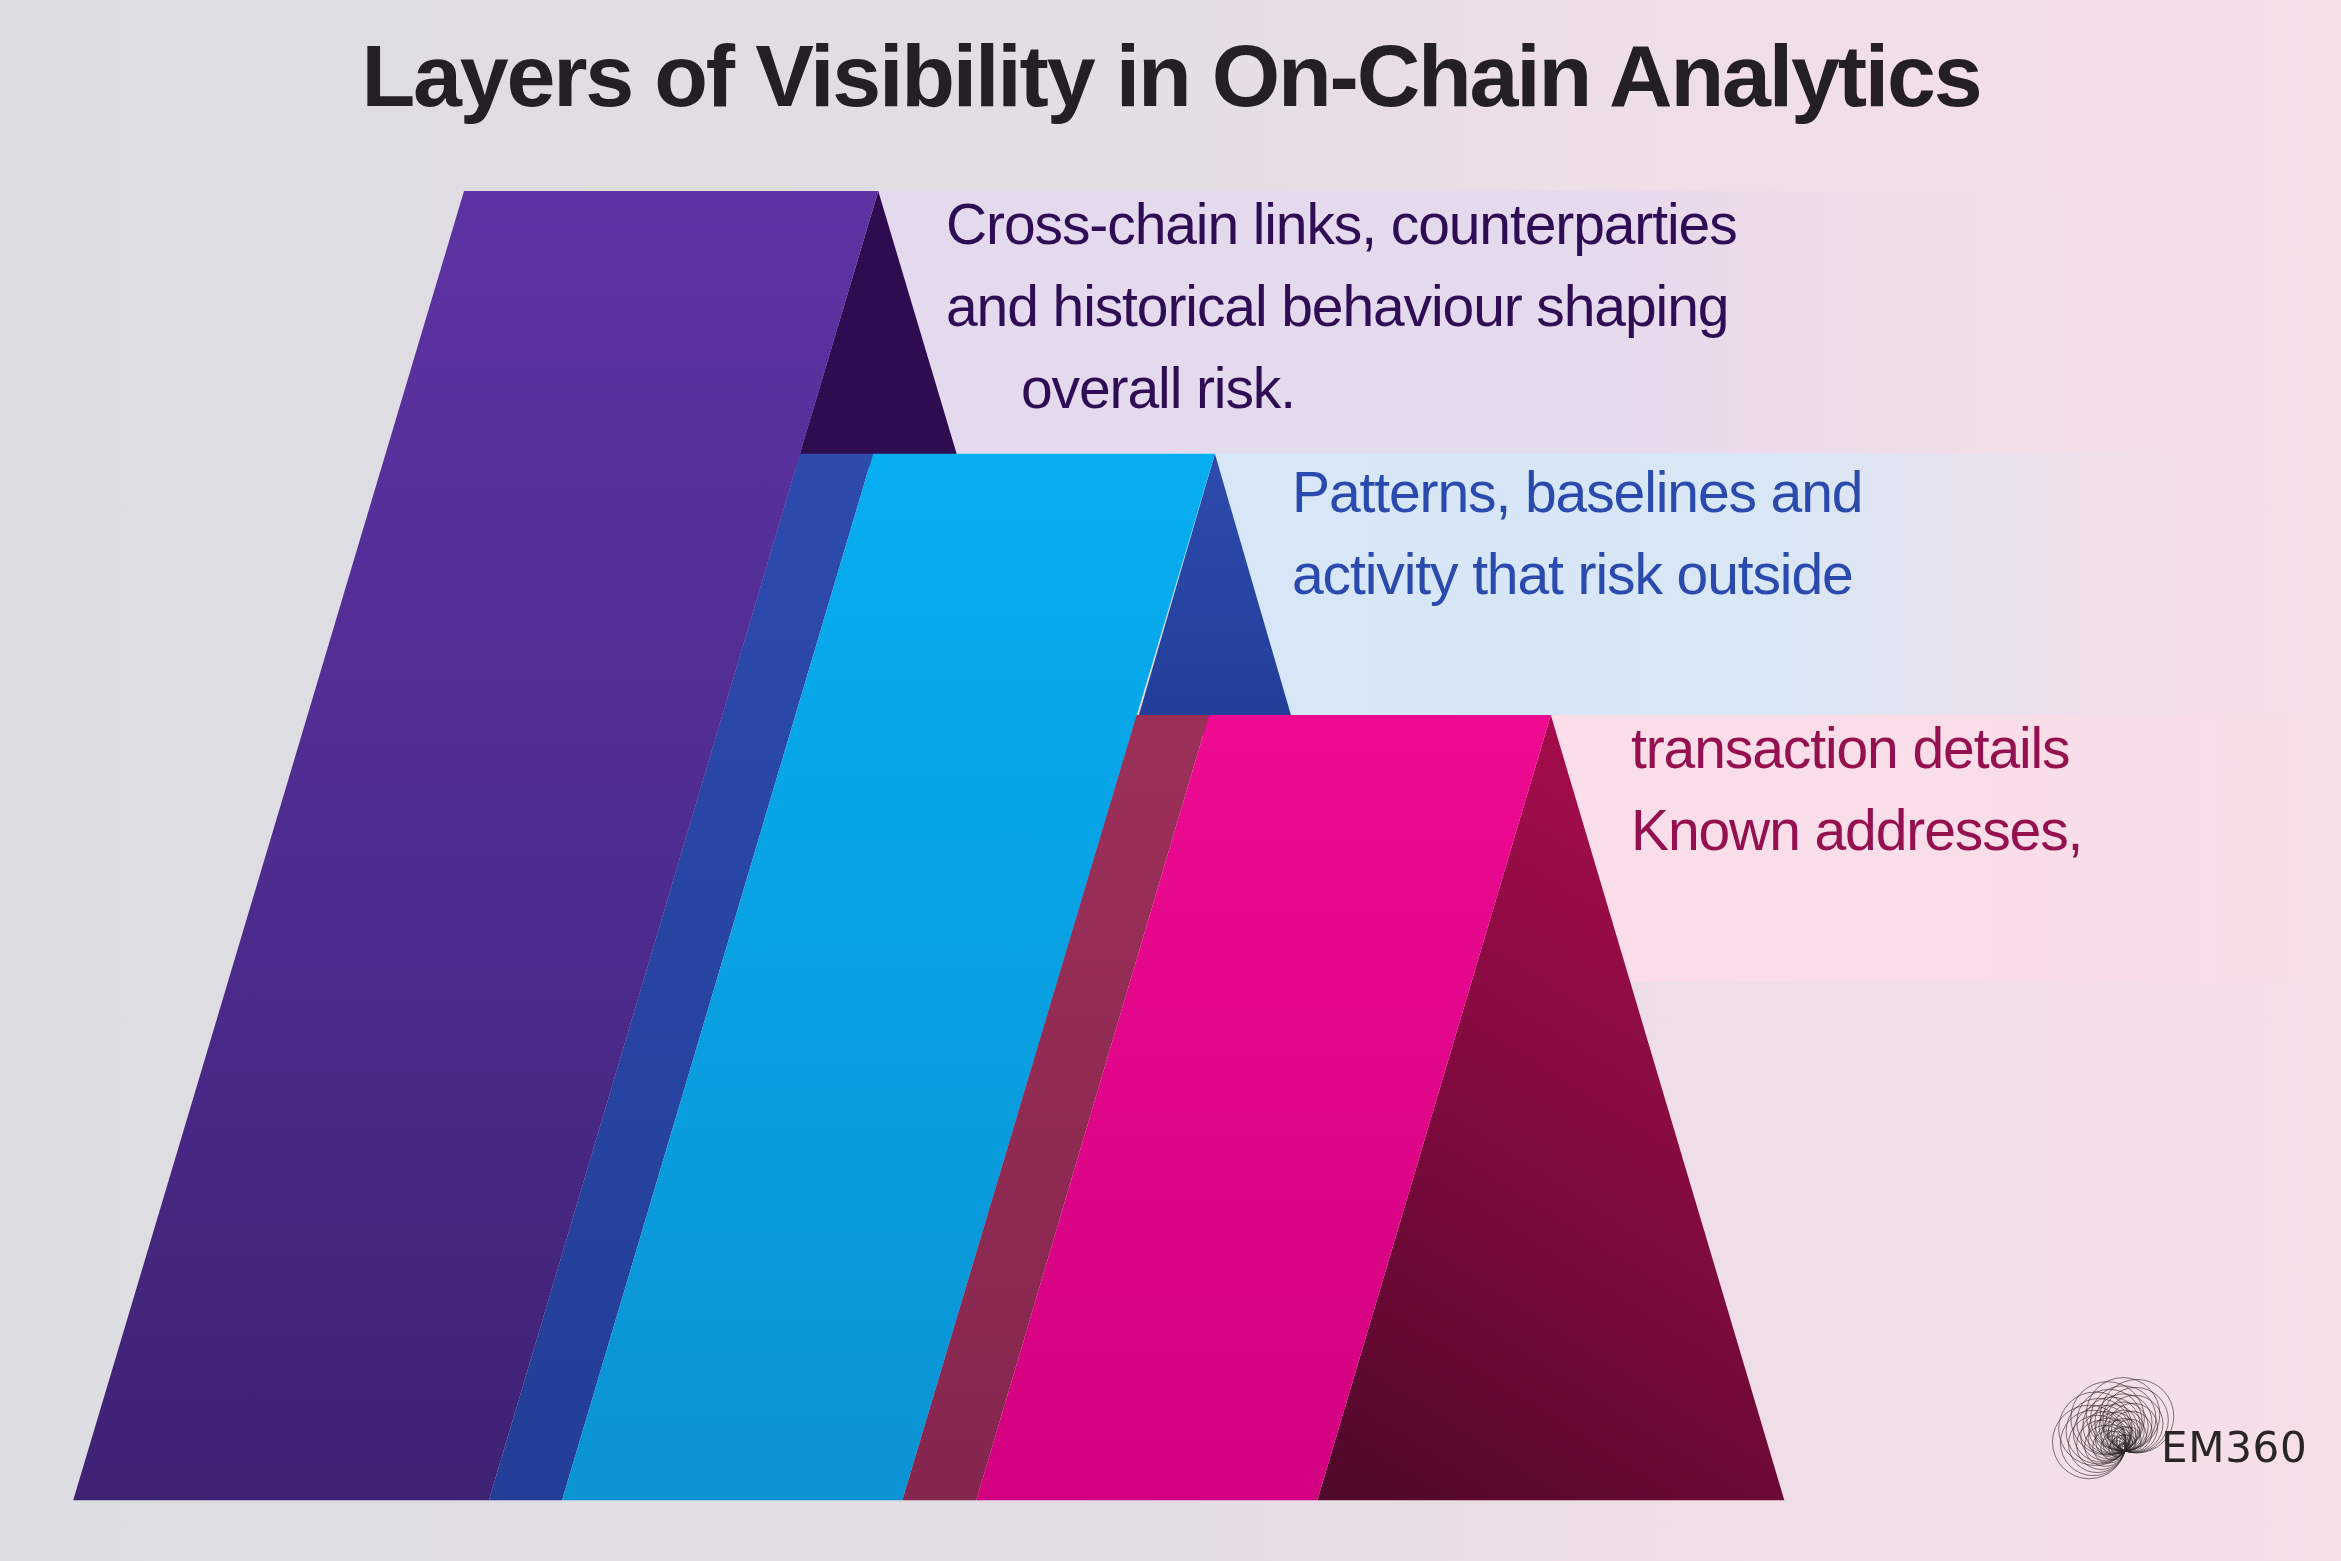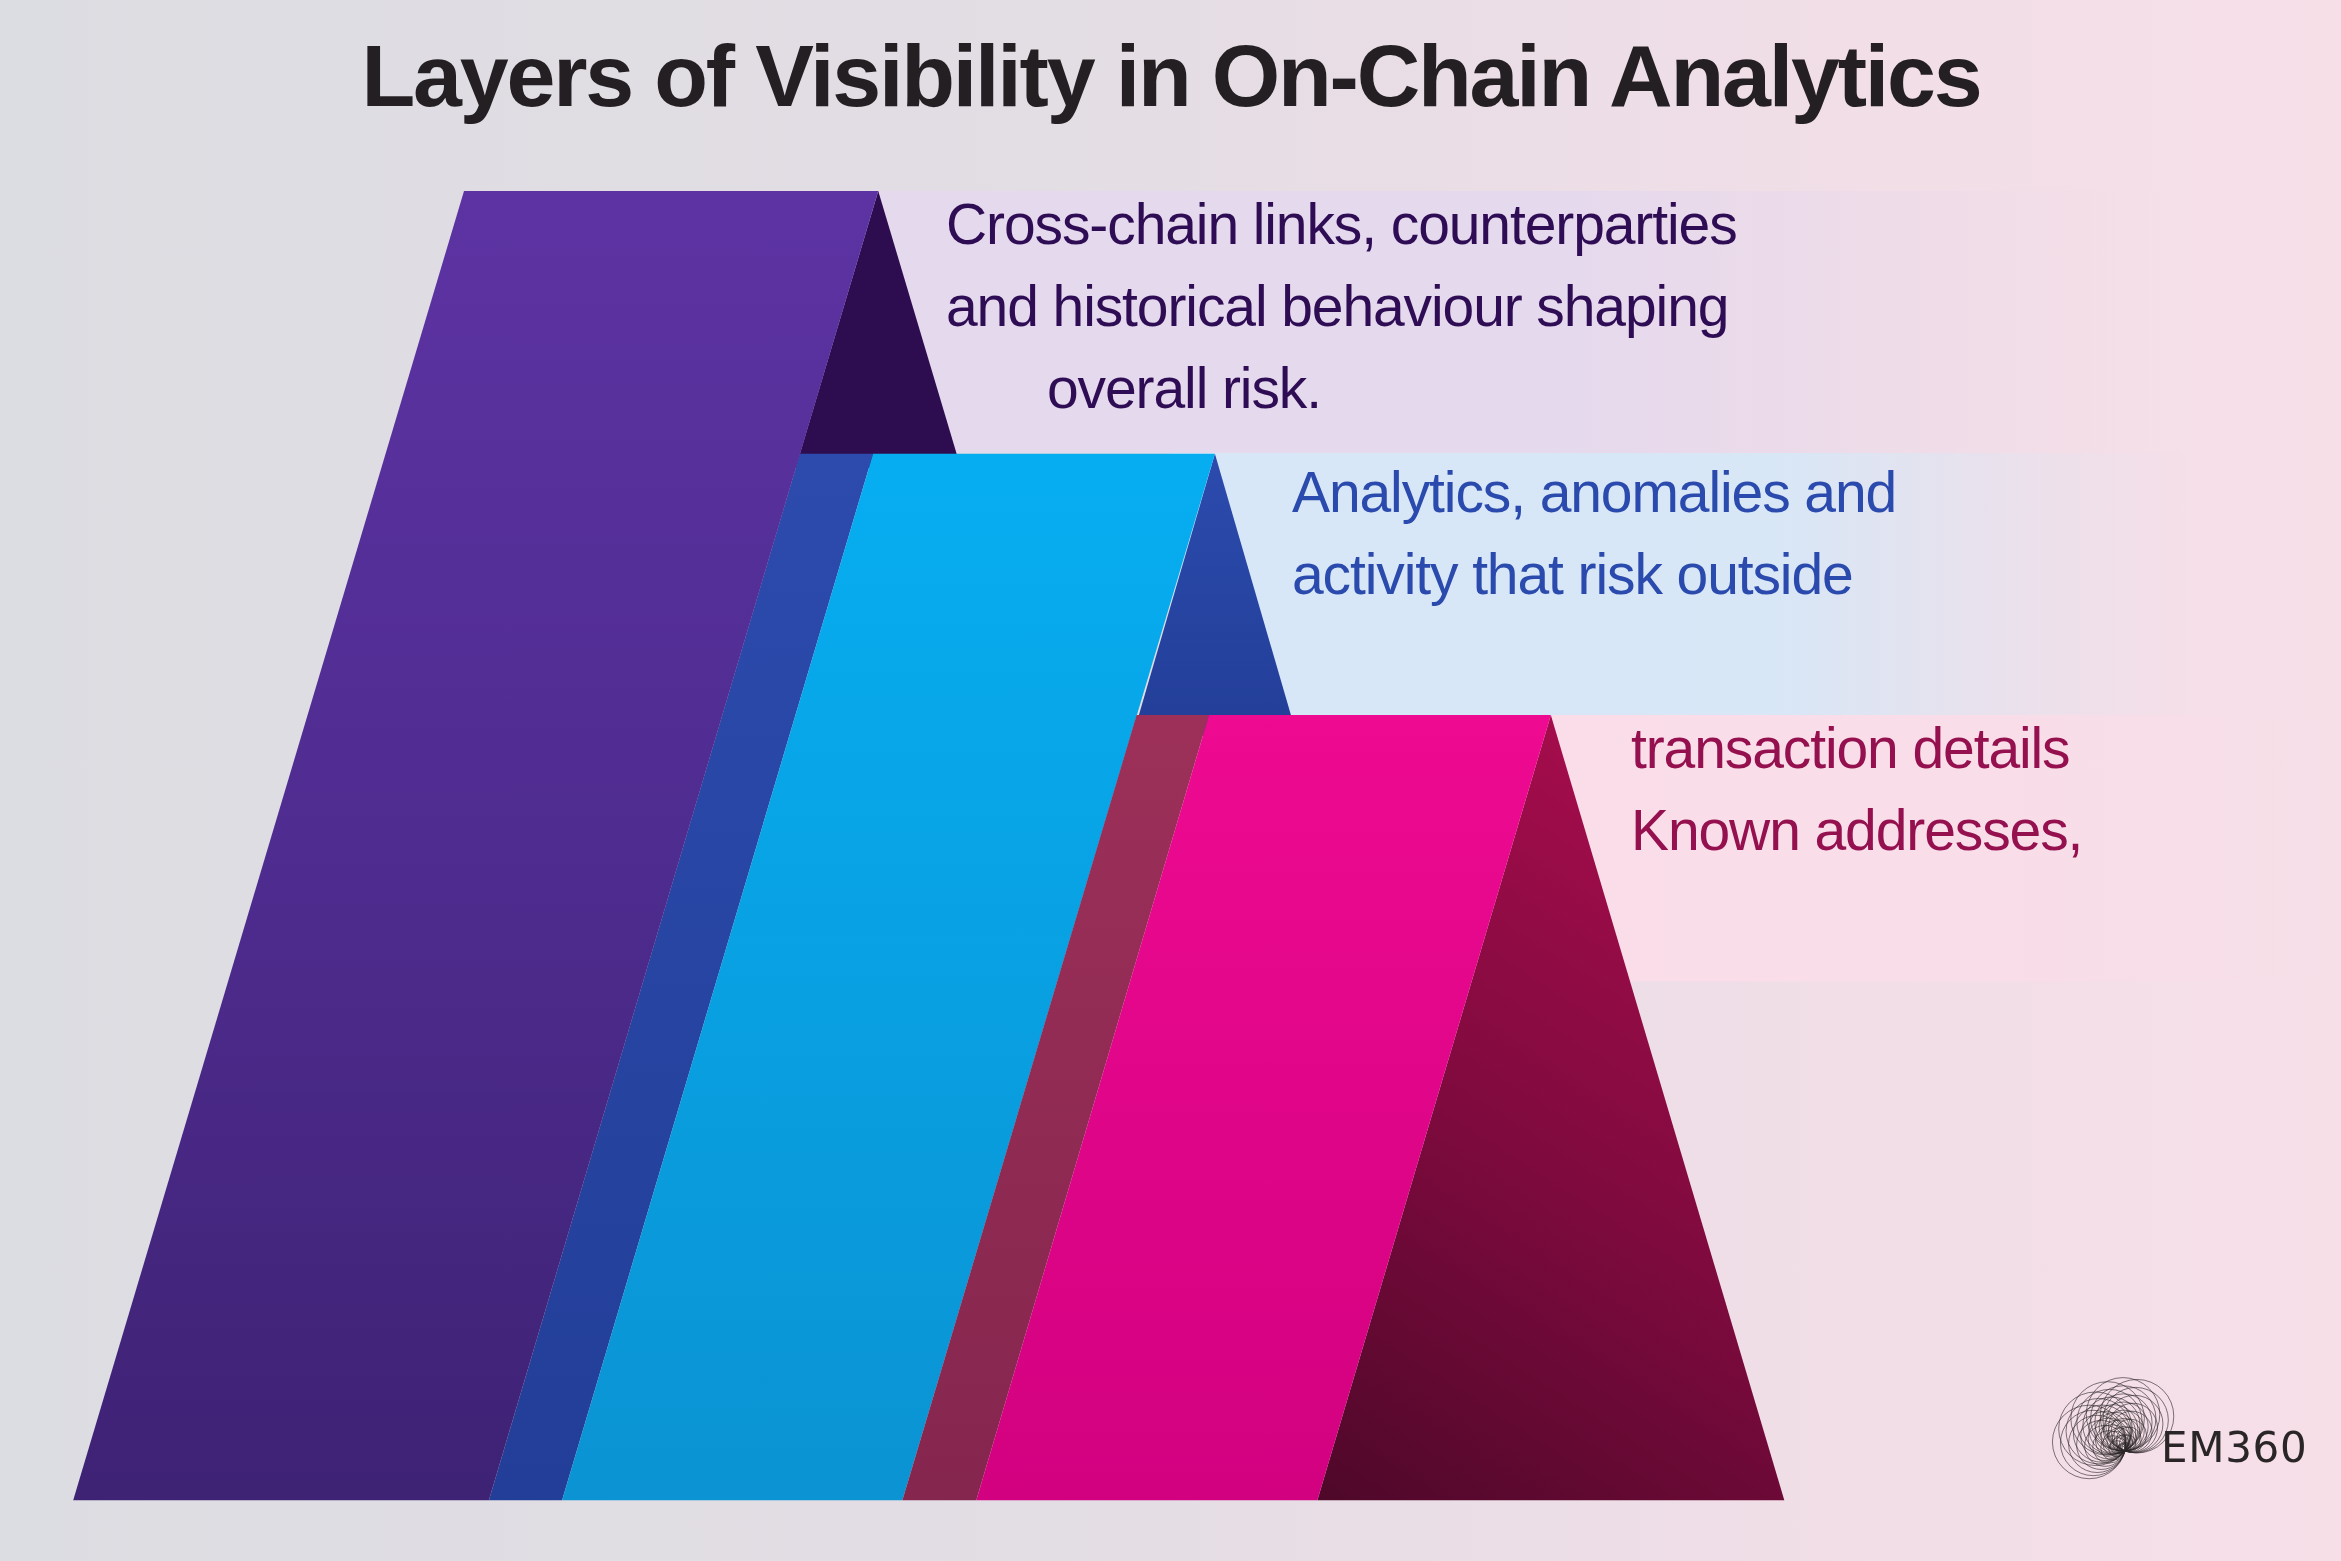--- a/index.html
+++ b/index.html
@@ -14,21 +14,21 @@
   svg.scene{position:absolute;left:0;top:0;width:2342px;height:1561px;display:block;}
   .page-title{
     position:absolute;left:0;top:28px;width:2342px;
     text-align:center;
     font-weight:bold;font-size:88px;line-height:95px;letter-spacing:-2.2px;
     color:#231f22;
   }
   .tblock{position:absolute;font-weight:normal;font-size:57px;line-height:82px;letter-spacing:-1.1px;}
   .tblock .tline{white-space:nowrap;}
   .tblock .tline:nth-child(2){}
-  .tblock .tline:nth-child(3){margin-left:101px;}
+  .tblock .tline:nth-child(3){margin-left:75px;}
   .tb-purple{left:946px;top:183px;color:#2f0d55;}
   .tb-blue  {left:1292px;top:451px;color:#2b4aad;}
   .tb-pink  {left:1631px;top:707px;color:#95104e;}
   .logo{position:absolute;left:2035px;top:1367px;width:285px;height:165px;}
   .logo svg.mark{position:absolute;left:0;top:0;width:143px;height:139px;}
   .logo .rings circle{fill:none;stroke:#2b2627;stroke-width:1;opacity:.9;}
   .brand-text{
     position:absolute;left:126px;top:56px;
     font-size:42px;font-weight:normal;letter-spacing:0.7px;color:#2a2627;
     font-family:"DejaVu Sans", sans-serif;
@@ -103,21 +103,21 @@
 
   <div class="page-title">Layers of Visibility in On-Chain Analytics</div>
 
   <div class="tblock tb-purple">
     <div class="tline">Cross-chain links, counterparties</div>
     <div class="tline">and historical behaviour shaping</div>
     <div class="tline">overall risk.</div>
   </div>
 
   <div class="tblock tb-blue">
-    <div class="tline">Analytics, anomalies and</div>
+    <div class="tline">Patterns, baselines and</div>
     <div class="tline">activity that risk outside</div>
   </div>
 
   <div class="tblock tb-pink">
     <div class="tline">transaction details</div>
     <div class="tline">Known addresses,</div>
   </div>
 
   <div class="logo">
     <svg class="mark" viewBox="0 0 210 190">

